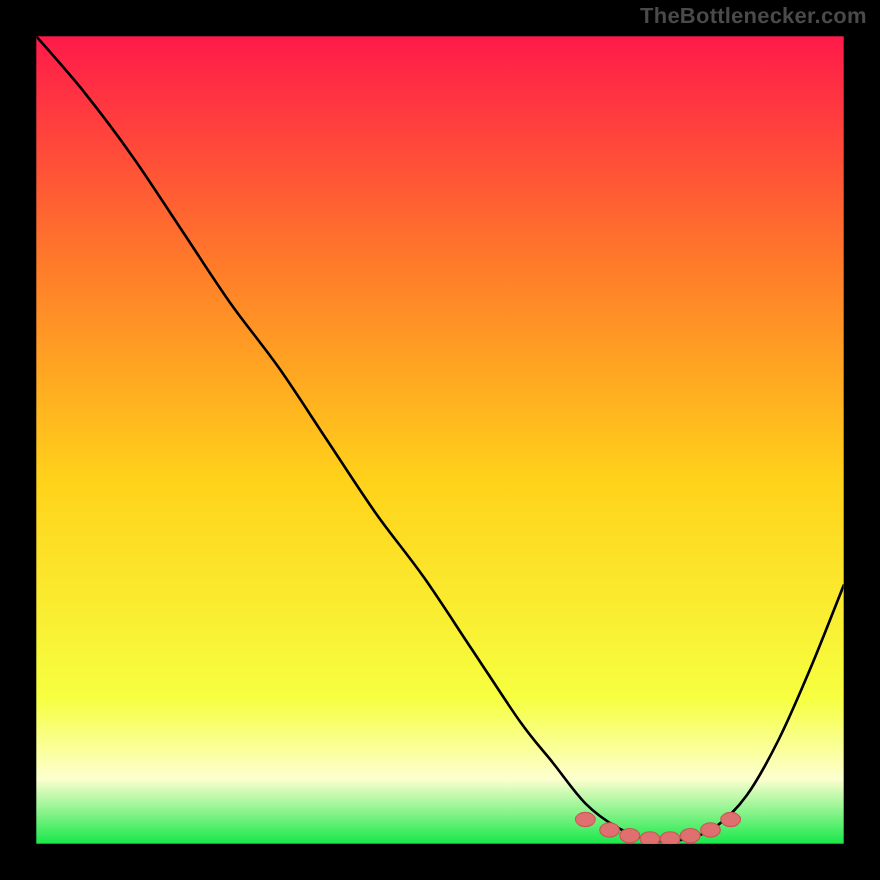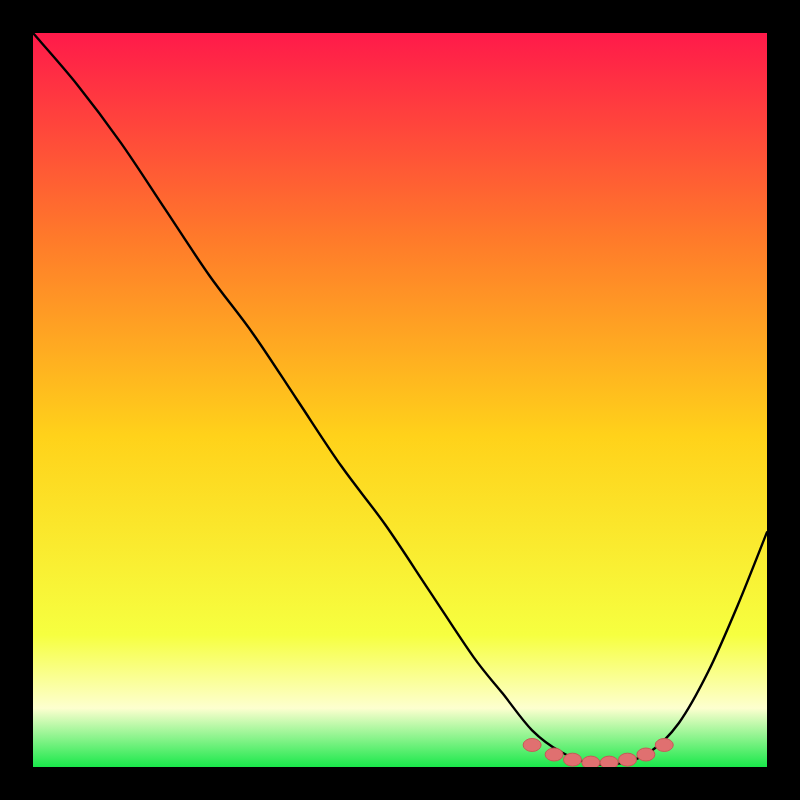--- a/index.html
+++ b/index.html
@@ -29,20 +29,21 @@
   svg {
     position: absolute;
     top: 0;
     left: 0;
   }
 </style>
 </head>
 <body>
 
 <div class="frame">
+  <div class="attribution">TheBottlenecker.com</div>
 
   <svg id="chart-svg" width="800" height="800" viewBox="0 0 800 800">
     <defs>
       <linearGradient id="bgGrad" x1="0" y1="0" x2="0" y2="1">
         <stop id="g0" offset="0%" stop-color="#ff1a4a"></stop>
         <stop id="g1" offset="28%" stop-color="#ff7a2a"></stop>
         <stop id="g2" offset="55%" stop-color="#ffd21a"></stop>
         <stop id="g3" offset="82%" stop-color="#f6ff40"></stop>
         <stop id="g4" offset="92%" stop-color="#fdffcf"></stop>
         <stop id="g5" offset="100%" stop-color="#19e84a"></stop>

